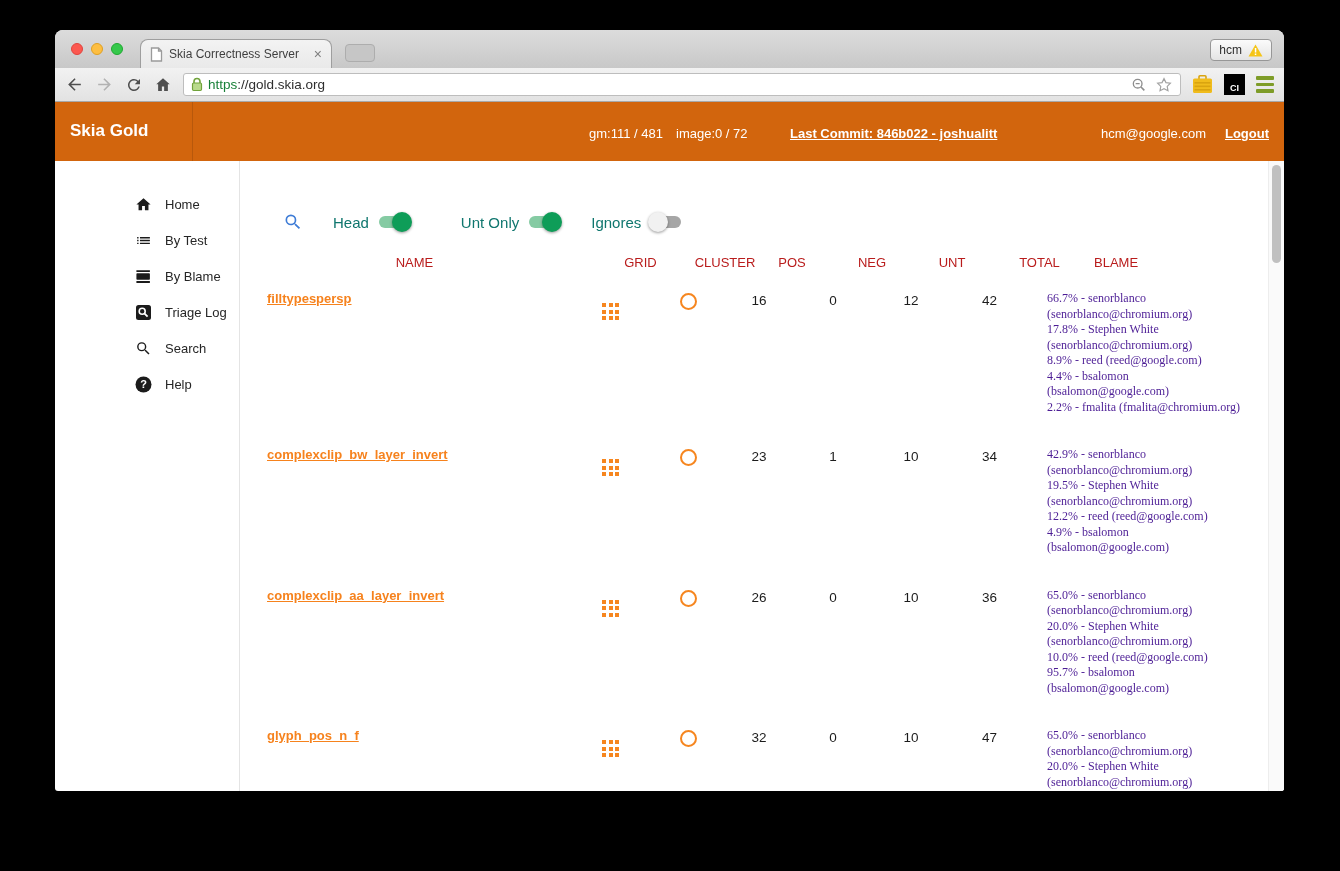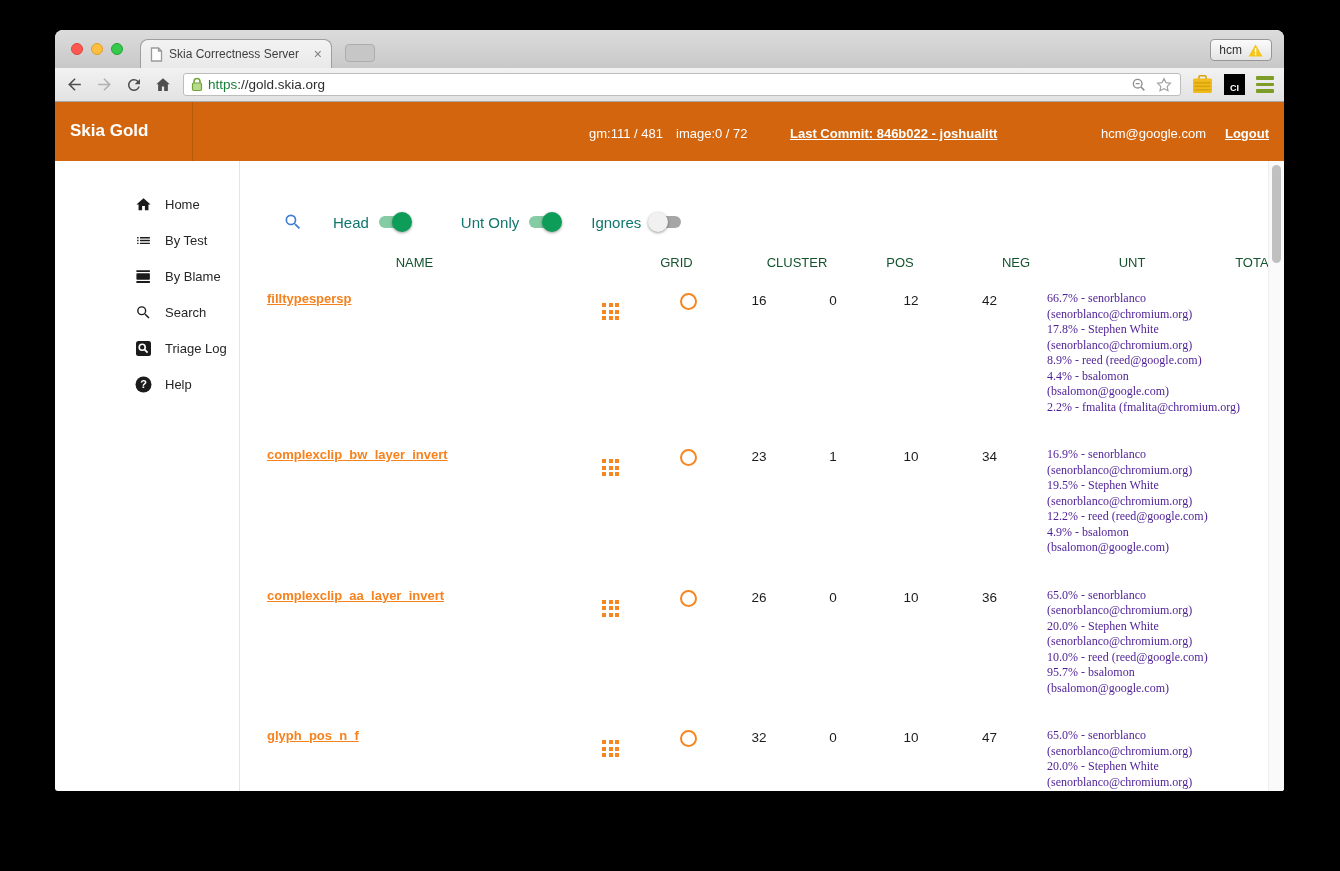--- a/index.html
+++ b/index.html
@@ -69,21 +69,21 @@
   .toggle .track { position:absolute; left:3px; top:4px; width:30px; height:12px; border-radius:7px; }
   .toggle .knob  { position:absolute; top:0; width:20px; height:20px; border-radius:50%;
     box-shadow:0 1px 3px rgba(0,0,0,.4); }
   .toggle.on  .track { background:#85CBA3; }
   .toggle.on  .knob  { right:0; background:#0E9D58; }
   .toggle.off .track { background:#A6A6A6; }
   .toggle.off .knob  { left:0; background:#F1F1F1; }
 
   .table { position:absolute; left:0; top:94px; right:16px; }
   .thead, .trow { display:grid; grid-template-columns:333px 75px 80px 62px 86px 70px 87px 1fr; align-items:start; }
-  .thead { color:#14532d; font-size:13px; height:22px;gap:36px; }
+  .thead { color:#b91c1c; font-size:13px; height:22px; }
   .thead span { text-align:center; position:relative; cursor:pointer; }
   .thead .h1{ left:8px; } .thead .h2{ left:30px; } .thead .h3{ left:37px; } .thead .h4{ left:33px; }
   .thead .h5{ left:39px; } .thead .h6{ left:41px; } .thead .h7{ left:50px; }
   .thead .h8{ text-align:left; padding-left:61px; left:0; }
 
   .trow { padding:14px 0 18px; }
   .cell-name { padding-left:27px; font-size:13px; }
   .cell-name a { color:#F6821D; font-weight:bold; text-decoration:underline; cursor:pointer; }
   .cell-ico { text-align:center; padding-top:2px; }
   .grid-icon { display:inline-grid; grid-template-columns:repeat(3,4px); grid-template-rows:repeat(3,4px);
@@ -210,32 +210,32 @@
           </svg>
         <span>By Test</span>
       </div>
       <div class="side-item">
         <svg width="17" height="17" viewBox="0 0 24 24">
           <path d="M2 21h19v-2.5H2V21zM20 7.5H3c-.55 0-1 .45-1 1v7c0 .55.45 1 1 1h17c.55 0 1-.45 1-1v-7c0-.55-.45-1-1-1zM2 3v2.5h19V3H2z" fill="#1B1B1B"></path>
           </svg>
         <span>By Blame</span>
       </div>
       <div class="side-item">
-        <svg width="17" height="17" viewBox="0 0 24 24">
-          <path d="M15.5 14h-.79l-.28-.27A6.47 6.47 0 0 0 16 9.5 6.5 6.5 0 1 0 9.5 16c1.61 0 3.09-.59 4.23-1.57l.27.28v.79l5 4.99L20.49 19l-4.99-5zm-6 0A4.5 4.5 0 1 1 14 9.5 4.49 4.49 0 0 1 9.5 14z" fill="#1B1B1B"></path>
-          </svg>
-        <span>Search</span>
-      </div>
-      <div class="side-item">
         <svg width="17" height="17" viewBox="0 0 17 17">
           <rect x="1" y="1" width="15" height="15" rx="2.5" fill="#1B1B1B"></rect>
           <circle cx="7.2" cy="7.2" r="3" fill="none" stroke="#fff" stroke-width="1.6"></circle>
           <line x1="9.6" y1="9.6" x2="12.6" y2="12.6" stroke="#fff" stroke-width="1.8"></line>
           </svg>
         <span>Triage Log</span>
+      </div>
+      <div class="side-item">
+        <svg width="17" height="17" viewBox="0 0 24 24">
+          <path d="M15.5 14h-.79l-.28-.27A6.47 6.47 0 0 0 16 9.5 6.5 6.5 0 1 0 9.5 16c1.61 0 3.09-.59 4.23-1.57l.27.28v.79l5 4.99L20.49 19l-4.99-5zm-6 0A4.5 4.5 0 1 1 14 9.5 4.49 4.49 0 0 1 9.5 14z" fill="#1B1B1B"></path>
+          </svg>
+        <span>Search</span>
       </div>
       <div class="side-item">
         <svg width="17" height="17" viewBox="0 0 17 17">
           <circle cx="8.5" cy="8.5" r="8" fill="#1B1B1B"></circle>
           <text x="8.5" y="12.2" text-anchor="middle" font-size="11" font-weight="bold" fill="#fff" font-family="Liberation Sans, sans-serif">?</text>
           </svg>
         <span>Help</span>
       </div>
     </div>
 
@@ -324,21 +324,21 @@
                 <i></i>
                 <i></i>
                 <i></i>
               </span></div>
           <div class="cell-ico"><span class="cluster-icon"></span></div>
           <div class="cell-num">23</div>
           <div class="cell-num">1</div>
           <div class="cell-num">10</div>
           <div class="cell-num">34</div>
           <div class="cell-blame">
-            <div>16.9% - senorblanco</div>
+            <div>42.9% - senorblanco</div>
             <div>(senorblanco@chromium.org)</div>
             <div>19.5% - Stephen White</div>
             <div>(senorblanco@chromium.org)</div>
             <div>12.2% - reed (reed@google.com)</div>
             <div>4.9% - bsalomon</div>
             <div>(bsalomon@google.com)</div>
           </div>
         </div>
 
         <div class="trow">

